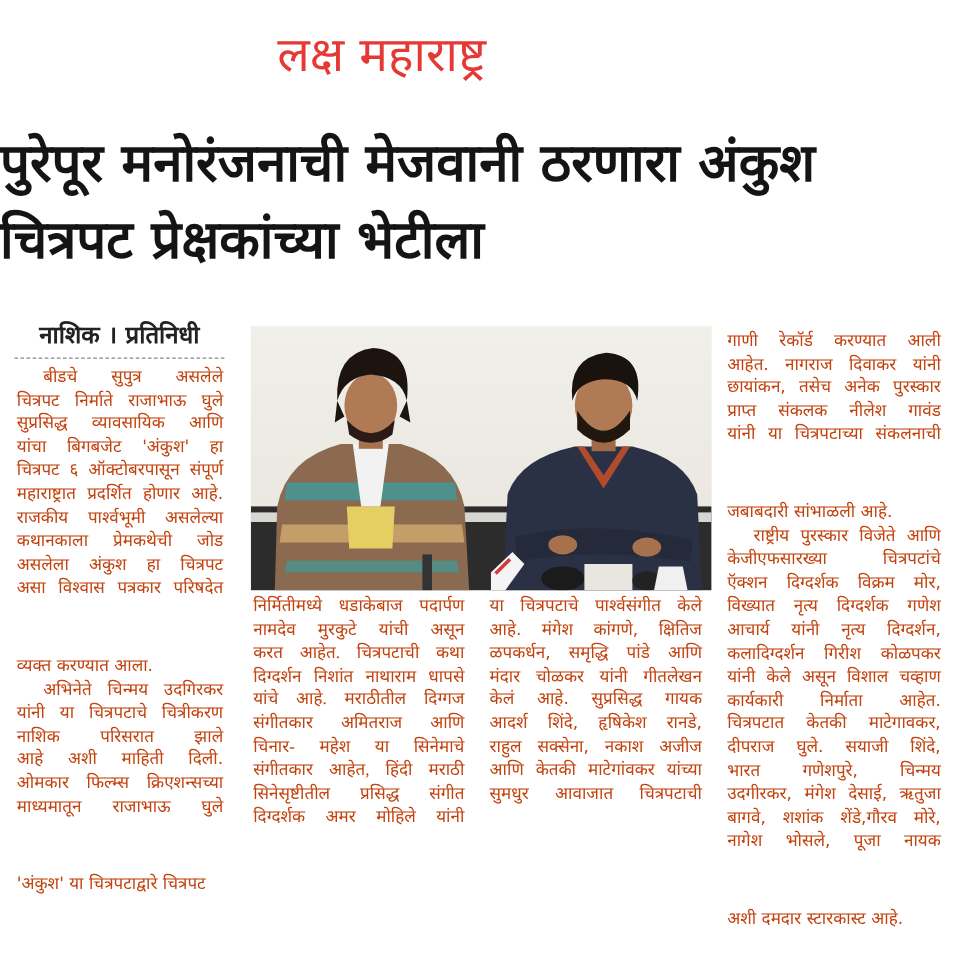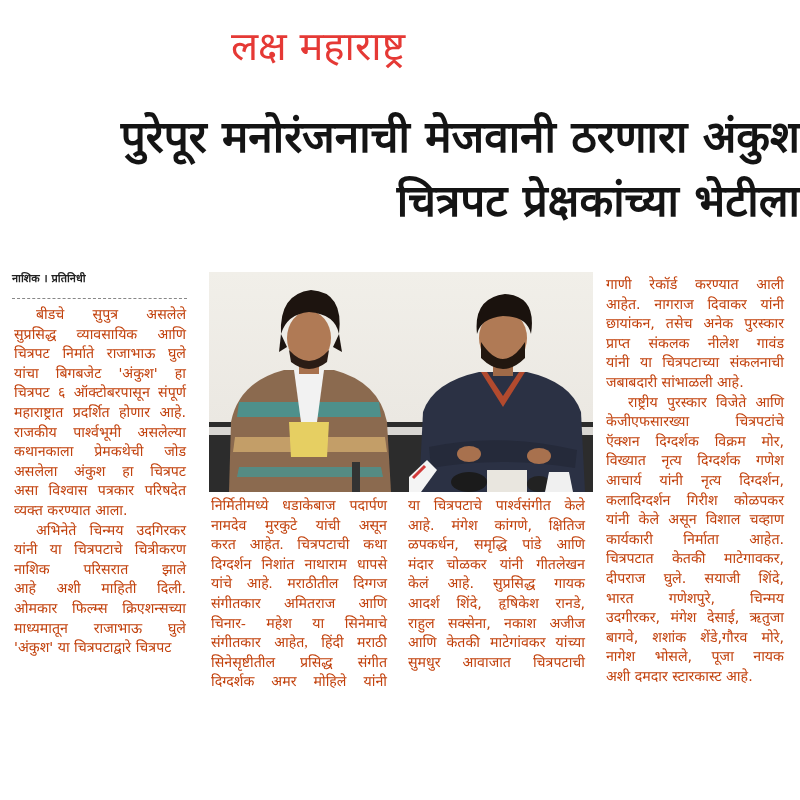--- a/index.html
+++ b/index.html
@@ -5,35 +5,35 @@
     * { box-sizing: border-box; margin: 0; padding: 0; }
     html, body { width: 800px; height: 800px; background: #ffffff; overflow: hidden; }
     body { position: relative; font-family: "DejaVu Sans", sans-serif; color: #222; }
 
     .masthead {
       position: absolute; left: 0; top: 22px; width: 636px; text-align: center;
       font-family: "DejaVu Sans", sans-serif; font-size: 40px; font-weight: normal;
       letter-spacing: 0px; line-height: 48px;
     }
     .headline {
-      position: absolute; left: 0; top: 105px; width: 800px; text-align: right;
+      position: absolute; left: 0; top: 105px; width: 800px; text-align: left;
       font-family: "DejaVu Sans", sans-serif; font-weight: bold; font-size: 44px;
       line-height: 64px; color: #141414;
     }
     .col {
       position: absolute; font-size: 14.2px; line-height: 19.6px; color: #c2410c;
       text-align: justify; text-align-last: justify;
     }
     .col .ln { display: block; white-space: nowrap; text-align-last: justify; }
-    .col .ln.last { text-align-last: left; }
+    .col .ln.last { text-align-last: left; margin-top: 45px; }
     .col .ln.indent { padding-left: 22px; }
 
     .dateline {
-      position: absolute; left: 12px; top: 268px; width: 175px; 
-      font-weight: bold; font-size: 11px; line-height: 22px; color: #222;
+      position: absolute; left: 12px; top: 268px; width: 175px; text-align: center;
+      font-weight: bold; font-size: 20px; line-height: 22px; color: #222;
     }
     .dateline-rule {
       position: absolute; left: 12px; top: 298px; width: 175px; height: 0;
       border-top: 1px dashed #888;
     }
 
     .photo {
       position: absolute; left: 209px; top: 272px; width: 384px; height: 220px;
       background: #f3f1ec; overflow: hidden;
     }
@@ -53,22 +53,22 @@
   <div class="headline">
     <div>पुरेपूर मनोरंजनाची मेजवानी ठरणारा अंकुश</div>
     <div>चित्रपट प्रेक्षकांच्या भेटीला</div>
   </div>
 
   <div class="dateline">नाशिक । प्रतिनिधी</div>
   <div class="dateline-rule"></div>
 
   <div class="col" id="col1" style="left:14px; top:305px; width:172px;">
       <span class="ln indent">बीडचे सुपुत्र असलेले</span>
+      <span class="ln">चित्रपट निर्माते राजाभाऊ घुले</span>
       <span class="ln">सुप्रसिद्ध व्यावसायिक आणि</span>
-      <span class="ln">चित्रपट निर्माते राजाभाऊ घुले</span>
       <span class="ln">यांचा बिगबजेट 'अंकुश' हा</span>
       <span class="ln">चित्रपट ६ ऑक्टोबरपासून संपूर्ण</span>
       <span class="ln">महाराष्ट्रात प्रदर्शित होणार आहे.</span>
       <span class="ln">राजकीय पार्श्वभूमी असलेल्या</span>
       <span class="ln">कथानकाला प्रेमकथेची जोड</span>
       <span class="ln">असलेला अंकुश हा चित्रपट</span>
       <span class="ln">असा विश्वास पत्रकार परिषदेत</span>
       <span class="ln last">व्यक्त करण्यात आला.</span>
       <span class="ln indent">अभिनेते चिन्मय उदगिरकर</span>
       <span class="ln">यांनी या चित्रपटाचे चित्रीकरण</span>

